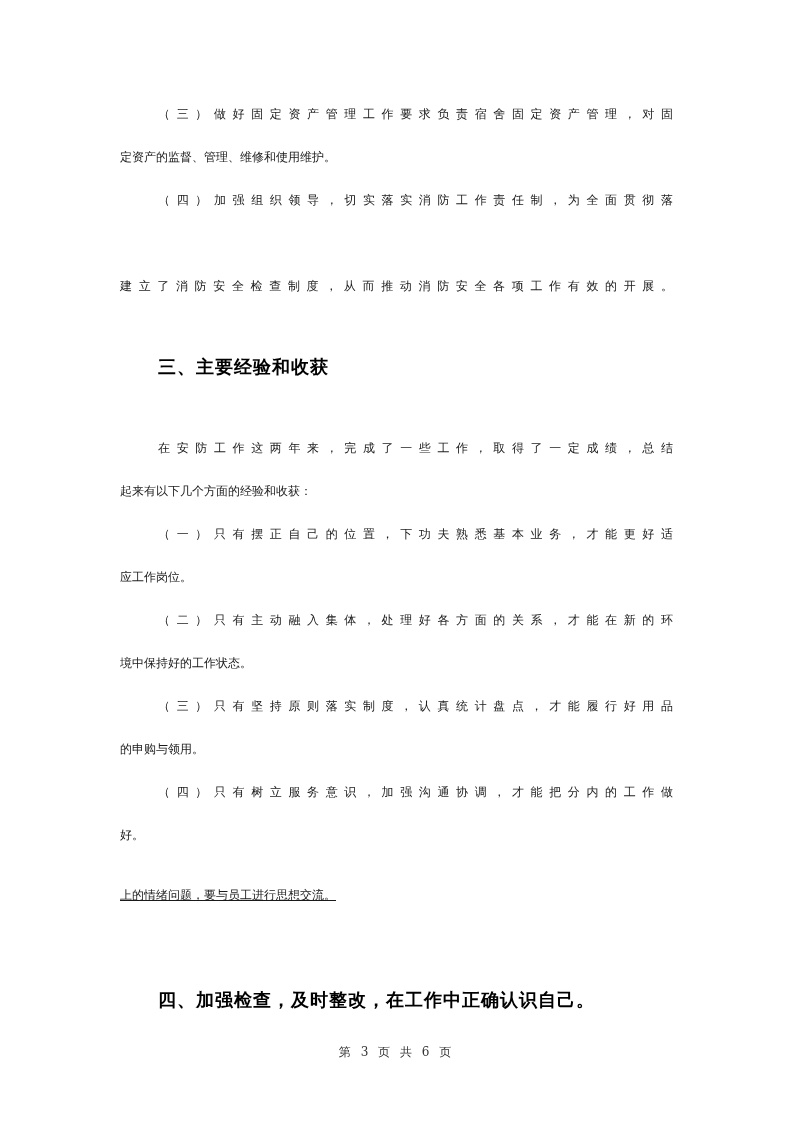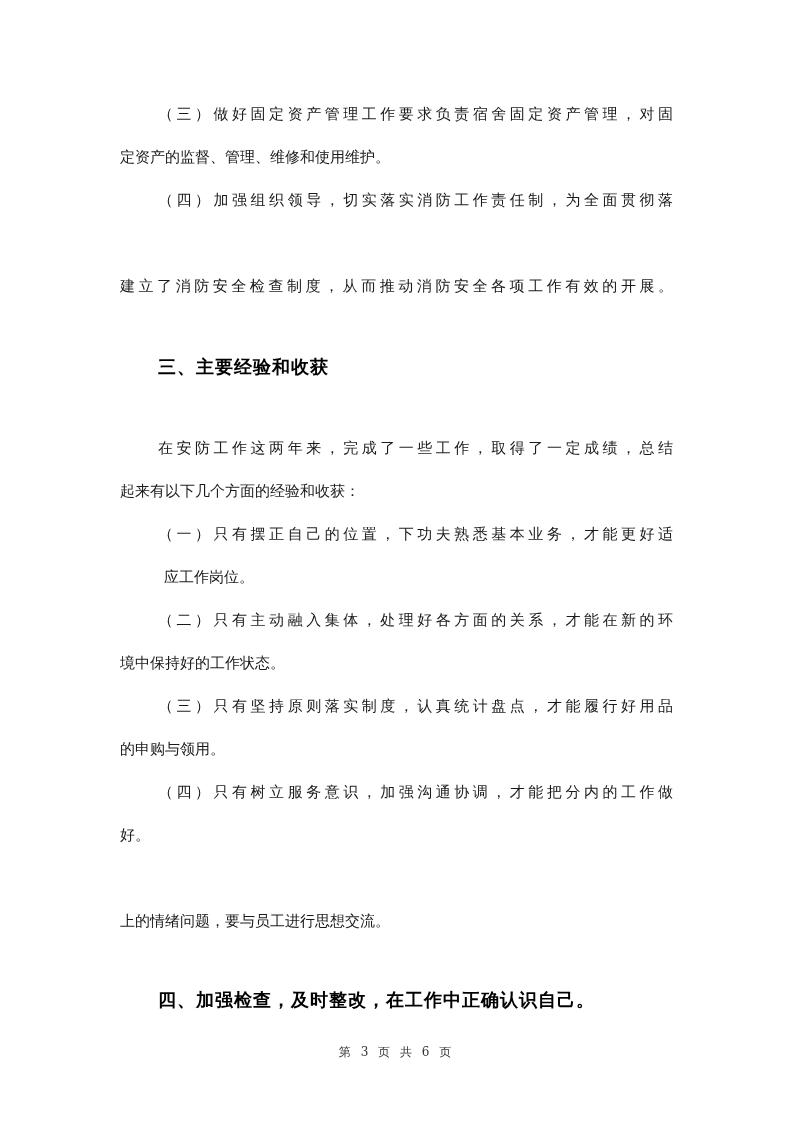--- a/index.html
+++ b/index.html
@@ -1,19 +1,19 @@
 <!DOCTYPE html>
 <html><head>
 <meta charset="utf-8">
 <style>
   html, body { margin: 0; padding: 0; background: #ffffff; }
   body { width: 793px; height: 1122px; position: relative; overflow: hidden;
          font-family: "DejaVu Serif", "Liberation Serif", serif; color: #1a1a1a; }
   .page { position: absolute; left: 0; top: 0; width: 793px; height: 1122px; background: #fff; }
-  .line { position: absolute; left: 120px; width: 553px; font-size: 15px; line-height: 22px;
+  .line { position: absolute; left: 120px; width: 553px; font-size: 12px; line-height: 22px;
           white-space: nowrap; text-align: justify; text-align-last: justify; letter-spacing: 0; }
   .line.indent { left: 158px; width: 515px; }
   .line.last { text-align-last: left; }
   .heading { position: absolute; left: 158px; font-size: 18px; font-weight: bold; line-height: 24px;
              font-family: Liberation Sans, sans-serif; color: #000; white-space: nowrap; letter-spacing: 1px; }
   .footer { position: absolute; left: 0; width: 793px; top: 1044px; text-align: center;
             font-size: 12px; color: #333; letter-spacing: 3px; }
 </style>
 </head>
 <body>
@@ -25,29 +25,29 @@
 
   <div class="line indent" style="top:189px;">（四）加强组织领导，切实落实消防工作责任制，为全面贯彻落</div>
   <div class="line" style="top:275px;">建立了消防安全检查制度，从而推动消防安全各项工作有效的开展。</div>
 
   <div class="heading" style="top:355px;">三、主要经验和收获</div>
 
   <div class="line indent" style="top:437px;">在安防工作这两年来，完成了一些工作，取得了一定成绩，总结</div>
   <div class="line last" style="top:480px;">起来有以下几个方面的经验和收获：</div>
 
   <div class="line indent" style="top:523px;">（一）只有摆正自己的位置，下功夫熟悉基本业务，才能更好适</div>
-  <div class="line last" style="top:566px;margin-left:44px;">应工作岗位。</div>
+  <div class="line last" style="top:566px;">应工作岗位。</div>
 
   <div class="line indent" style="top:609px;">（二）只有主动融入集体，处理好各方面的关系，才能在新的环</div>
   <div class="line last" style="top:652px;">境中保持好的工作状态。</div>
 
   <div class="line indent" style="top:695px;">（三）只有坚持原则落实制度，认真统计盘点，才能履行好用品</div>
   <div class="line last" style="top:738px;">的申购与领用。</div>
 
   <div class="line indent" style="top:781px;">（四）只有树立服务意识，加强沟通协调，才能把分内的工作做</div>
   <div class="line last" style="top:824px;">好。</div>
 
-  <div class="line last" style="top:910px;">上的情绪问题，要与员工进行思想交流。</div>
+  <div class="line last" style="top:884px;text-decoration:underline;">上的情绪问题，要与员工进行思想交流。</div>
 
   <div class="heading" style="top:988px;">四、加强检查，及时整改，在工作中正确认识自己。</div>
 
   <div class="footer">第 3 页 共 6 页</div>
 </div>
 
 </body></html>

